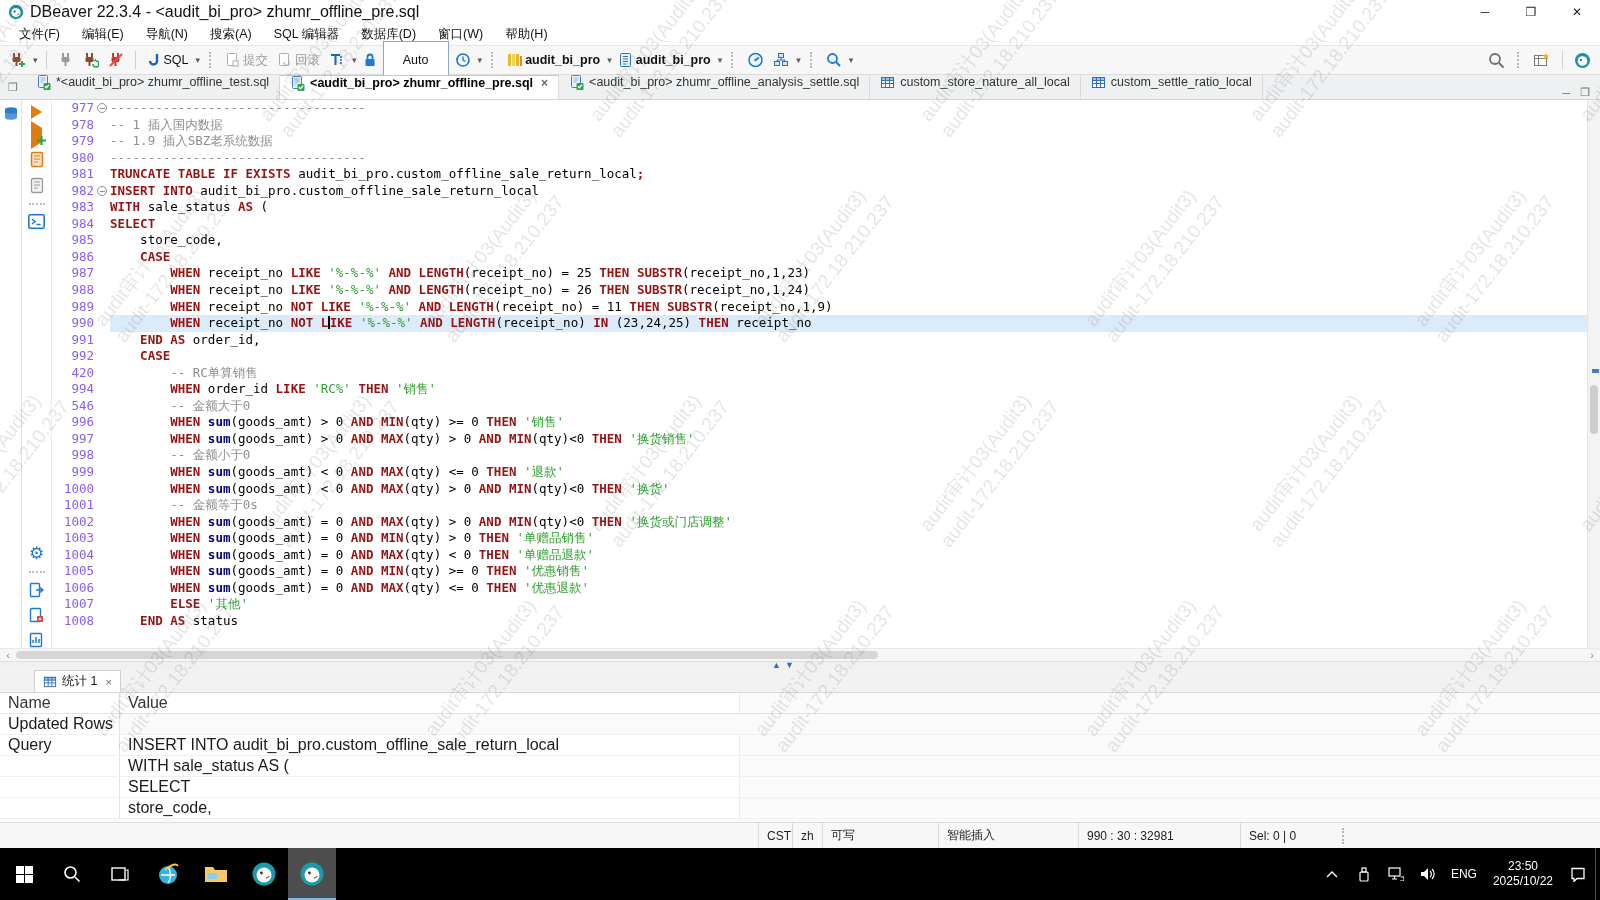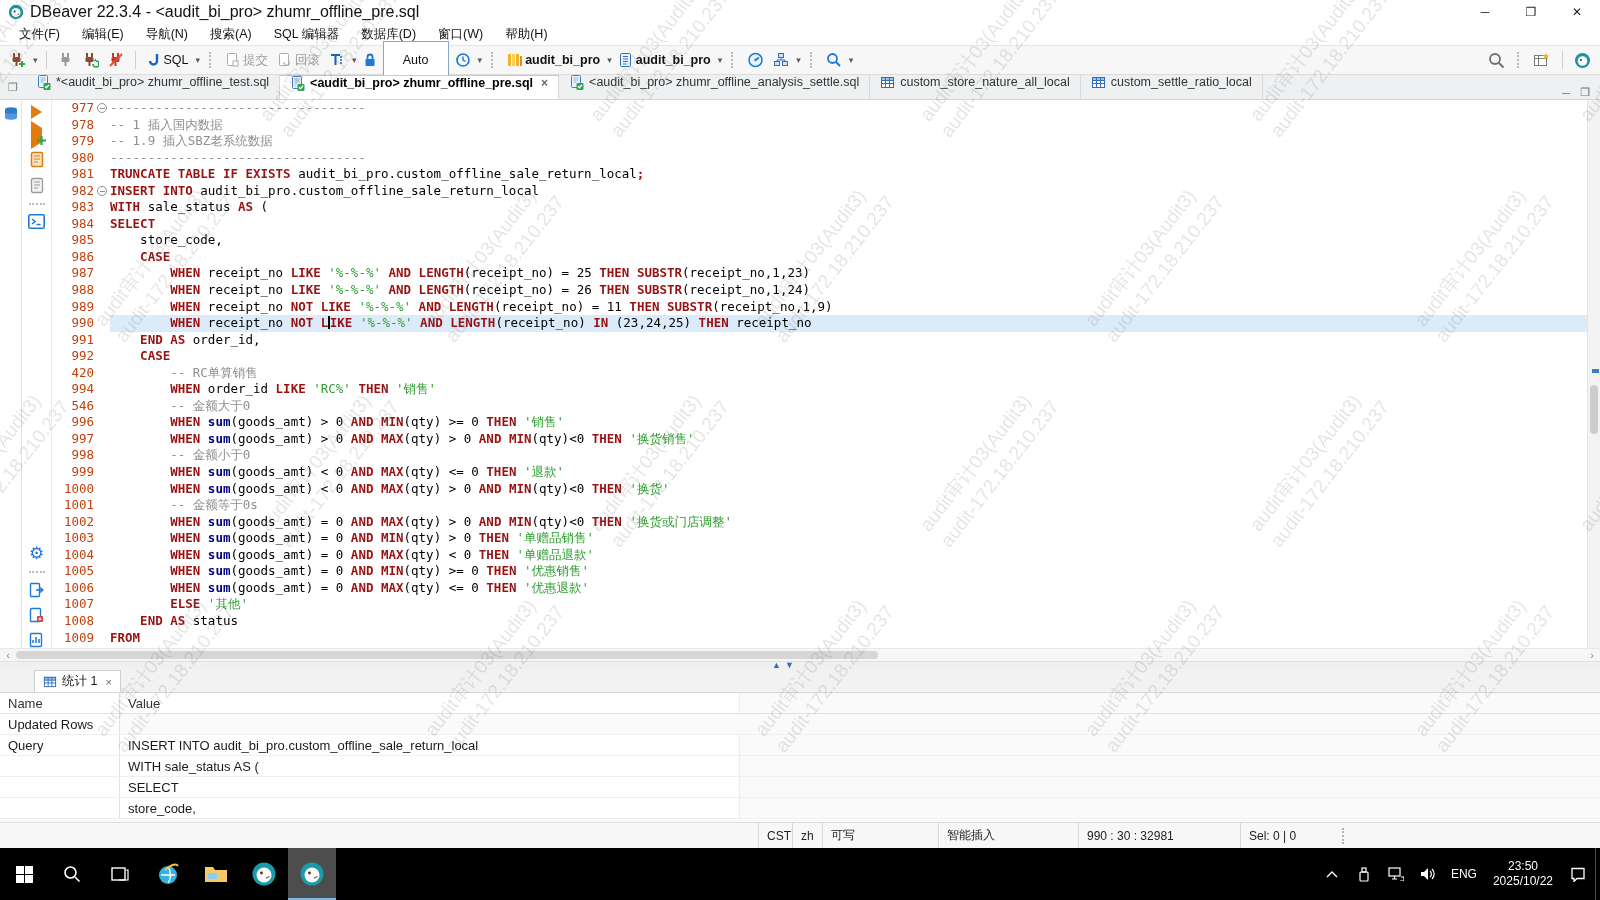--- a/index.html
+++ b/index.html
@@ -43,21 +43,21 @@
   
   .editor-wrap { flex:1 1 auto; display:flex; min-height:0; position:relative; background:#fff; }
   .navstrip { width:22px; border-right:1px solid #e3e3e3; display:flex; flex-direction:column; align-items:center; padding-top:6px; gap:8px; flex:0 0 auto; }
   .edtoolbar { width:30px; border-right:1px solid #ececec; display:flex; flex-direction:column; align-items:center; padding-top:5px; gap:9px; flex:0 0 auto; }
   .edtoolbar .grow { flex:1; }
   .hdots { width:16px; border-top:2px dotted #bdbdbd; }
   .tri-play { width:0; height:0; border-left:11px solid #e07b10; border-top:7px solid transparent; border-bottom:7px solid transparent; }
   .code-area { flex:1; overflow:hidden; position:relative; font-family:"DejaVu Sans Mono","Liberation Mono",monospace; font-size:12.5px; }
   .code-row { display:flex; height:16.55px; line-height:16.55px; white-space:pre; }
   .code-row.current { background:#dcebfa; }
-  .gutter-num { width:42px; text-align:right; color:#c2410c; flex:0 0 auto; background:#fff; }
+  .gutter-num { width:42px; text-align:right; color:#8b5cf6; flex:0 0 auto; background:#fff; }
   .code-row.current .gutter-num { background:#fff; }
   .fold { width:16px; flex:0 0 auto; display:flex; align-items:center; justify-content:center; background:#fff; }
   .fold.has::before { content:""; width:8px; height:8px; border:1px solid #919191; border-radius:50%; background:
       linear-gradient(#919191,#919191) center / 5px 1px no-repeat, #fff; }
   .code-text { flex:1; }
   .tok-k { color:#971212; font-weight:bold; }
   .tok-b { color:#00007f; font-weight:bold; }
   .tok-s { color:#2e9e2e; }
   .tok-n { color:#000000; }
   .tok-c { color:#8f8f8f; }
@@ -75,21 +75,21 @@
 
   
   .sash { height:8px; background:#f0f0f0; position:relative; flex:0 0 auto; border-top:1px solid #e0e0e0; }
   .sash-arrows { position:absolute; left:772px; top:-3px; display:flex; gap:4px; }
   .sash-arrows span { color:#2f6fbd; font-size:9px; line-height:12px; }
 
   
   .panel-tabs { height:24px; background:#f2f2f2; border-bottom:1px solid #d8d8d8; display:flex; align-items:flex-end; padding-left:34px; flex:0 0 auto; }
   .panel-tab { background:#fff; border:1px solid #cfcfcf; border-bottom:none; height:22px; display:flex; align-items:center; gap:5px; padding:0 8px; font-size:12.5px; }
   .panel-tab .tab-close { font-size:11px; }
-  .stats-table { flex:0 0 auto; height:129px; background:#fafafa; overflow:hidden; font-size:13px; position:relative; }
+  .stats-table { flex:0 0 auto; height:129px; background:#fafafa; overflow:hidden; font-size:16px; position:relative; }
   .st-row { display:flex; height:21px; align-items:center; border-bottom:1px solid #f0f0f0; }
   .st-row.header { color:#333; border-bottom:1px solid #e2e2e2; }
   .st-name { width:120px; padding-left:8px; border-right:1px solid #e2e2e2; flex:0 0 auto; height:100%; display:flex; align-items:center; background:#fff; }
   .st-value { flex:0 0 620px; padding-left:8px; height:100%; display:flex; align-items:center; background:#fff; border-right:1px solid #ececec; }
   .st-rest { flex:1; height:100%; background:#fafafa; }
 
   
   .statusbar { height:26px; background:#f7f7f7; border-top:1px solid #ddd; display:flex; align-items:center; font-size:12px; color:#222; flex:0 0 auto; }
   .sb-spacer { flex:1; }
   .sb-seg { height:100%; display:flex; align-items:center; padding:0 8px; border-left:1px solid #d8d8d8; white-space:nowrap; }
@@ -541,21 +541,20 @@
           <div class="code-row"><span class="gutter-num">999</span><span class="fold"></span><span class="code-text"><span class="tok-t">        </span><span class="tok-k">WHEN</span><span class="tok-t"> </span><span class="tok-b">sum</span><span class="tok-t">(goods_amt) &lt; </span><span class="tok-n">0</span><span class="tok-t"> </span><span class="tok-k">AND</span><span class="tok-t"> </span><span class="tok-k">MAX</span><span class="tok-t">(qty) &lt;= </span><span class="tok-n">0</span><span class="tok-t"> </span><span class="tok-k">THEN</span><span class="tok-t"> </span><span class="tok-s">'退款'</span></span></div>
           <div class="code-row"><span class="gutter-num">1000</span><span class="fold"></span><span class="code-text"><span class="tok-t">        </span><span class="tok-k">WHEN</span><span class="tok-t"> </span><span class="tok-b">sum</span><span class="tok-t">(goods_amt) &lt; </span><span class="tok-n">0</span><span class="tok-t"> </span><span class="tok-k">AND</span><span class="tok-t"> </span><span class="tok-k">MAX</span><span class="tok-t">(qty) &gt; </span><span class="tok-n">0</span><span class="tok-t"> </span><span class="tok-k">AND</span><span class="tok-t"> </span><span class="tok-k">MIN</span><span class="tok-t">(qty)&lt;</span><span class="tok-n">0</span><span class="tok-t"> </span><span class="tok-k">THEN</span><span class="tok-t"> </span><span class="tok-s">'换货'</span></span></div>
           <div class="code-row"><span class="gutter-num">1001</span><span class="fold"></span><span class="code-text"><span class="tok-t">        </span><span class="tok-c">-- 金额等于0s</span></span></div>
           <div class="code-row"><span class="gutter-num">1002</span><span class="fold"></span><span class="code-text"><span class="tok-t">        </span><span class="tok-k">WHEN</span><span class="tok-t"> </span><span class="tok-b">sum</span><span class="tok-t">(goods_amt) = </span><span class="tok-n">0</span><span class="tok-t"> </span><span class="tok-k">AND</span><span class="tok-t"> </span><span class="tok-k">MAX</span><span class="tok-t">(qty) &gt; </span><span class="tok-n">0</span><span class="tok-t"> </span><span class="tok-k">AND</span><span class="tok-t"> </span><span class="tok-k">MIN</span><span class="tok-t">(qty)&lt;</span><span class="tok-n">0</span><span class="tok-t"> </span><span class="tok-k">THEN</span><span class="tok-t"> </span><span class="tok-s">'换货或门店调整'</span></span></div>
           <div class="code-row"><span class="gutter-num">1003</span><span class="fold"></span><span class="code-text"><span class="tok-t">        </span><span class="tok-k">WHEN</span><span class="tok-t"> </span><span class="tok-b">sum</span><span class="tok-t">(goods_amt) = </span><span class="tok-n">0</span><span class="tok-t"> </span><span class="tok-k">AND</span><span class="tok-t"> </span><span class="tok-k">MIN</span><span class="tok-t">(qty) &gt; </span><span class="tok-n">0</span><span class="tok-t"> </span><span class="tok-k">THEN</span><span class="tok-t"> </span><span class="tok-s">'单赠品销售'</span></span></div>
           <div class="code-row"><span class="gutter-num">1004</span><span class="fold"></span><span class="code-text"><span class="tok-t">        </span><span class="tok-k">WHEN</span><span class="tok-t"> </span><span class="tok-b">sum</span><span class="tok-t">(goods_amt) = </span><span class="tok-n">0</span><span class="tok-t"> </span><span class="tok-k">AND</span><span class="tok-t"> </span><span class="tok-k">MAX</span><span class="tok-t">(qty) &lt; </span><span class="tok-n">0</span><span class="tok-t"> </span><span class="tok-k">THEN</span><span class="tok-t"> </span><span class="tok-s">'单赠品退款'</span></span></div>
           <div class="code-row"><span class="gutter-num">1005</span><span class="fold"></span><span class="code-text"><span class="tok-t">        </span><span class="tok-k">WHEN</span><span class="tok-t"> </span><span class="tok-b">sum</span><span class="tok-t">(goods_amt) = </span><span class="tok-n">0</span><span class="tok-t"> </span><span class="tok-k">AND</span><span class="tok-t"> </span><span class="tok-k">MIN</span><span class="tok-t">(qty) &gt;= </span><span class="tok-n">0</span><span class="tok-t"> </span><span class="tok-k">THEN</span><span class="tok-t"> </span><span class="tok-s">'优惠销售'</span></span></div>
           <div class="code-row"><span class="gutter-num">1006</span><span class="fold"></span><span class="code-text"><span class="tok-t">        </span><span class="tok-k">WHEN</span><span class="tok-t"> </span><span class="tok-b">sum</span><span class="tok-t">(goods_amt) = </span><span class="tok-n">0</span><span class="tok-t"> </span><span class="tok-k">AND</span><span class="tok-t"> </span><span class="tok-k">MAX</span><span class="tok-t">(qty) &lt;= </span><span class="tok-n">0</span><span class="tok-t"> </span><span class="tok-k">THEN</span><span class="tok-t"> </span><span class="tok-s">'优惠退款'</span></span></div>
           <div class="code-row"><span class="gutter-num">1007</span><span class="fold"></span><span class="code-text"><span class="tok-t">        </span><span class="tok-k">ELSE</span><span class="tok-t"> </span><span class="tok-s">'其他'</span></span></div>
           <div class="code-row"><span class="gutter-num">1008</span><span class="fold"></span><span class="code-text"><span class="tok-t">    </span><span class="tok-k">END</span><span class="tok-t"> </span><span class="tok-k">AS</span><span class="tok-t"> status</span></span></div>
-          <div class="code-row"><span class="gutter-num">1009</span><span class="fold"></span><span class="code-text"><span class="tok-k">FROM</span></span></div>
         </div>
     </div>
     <div class="vscroll">
       <span class="vthumb"></span>
       <span class="vmark"></span>
     </div>
   </div>
 
   <div class="hscroll">
     <span class="hs-arrow">‹</span>

